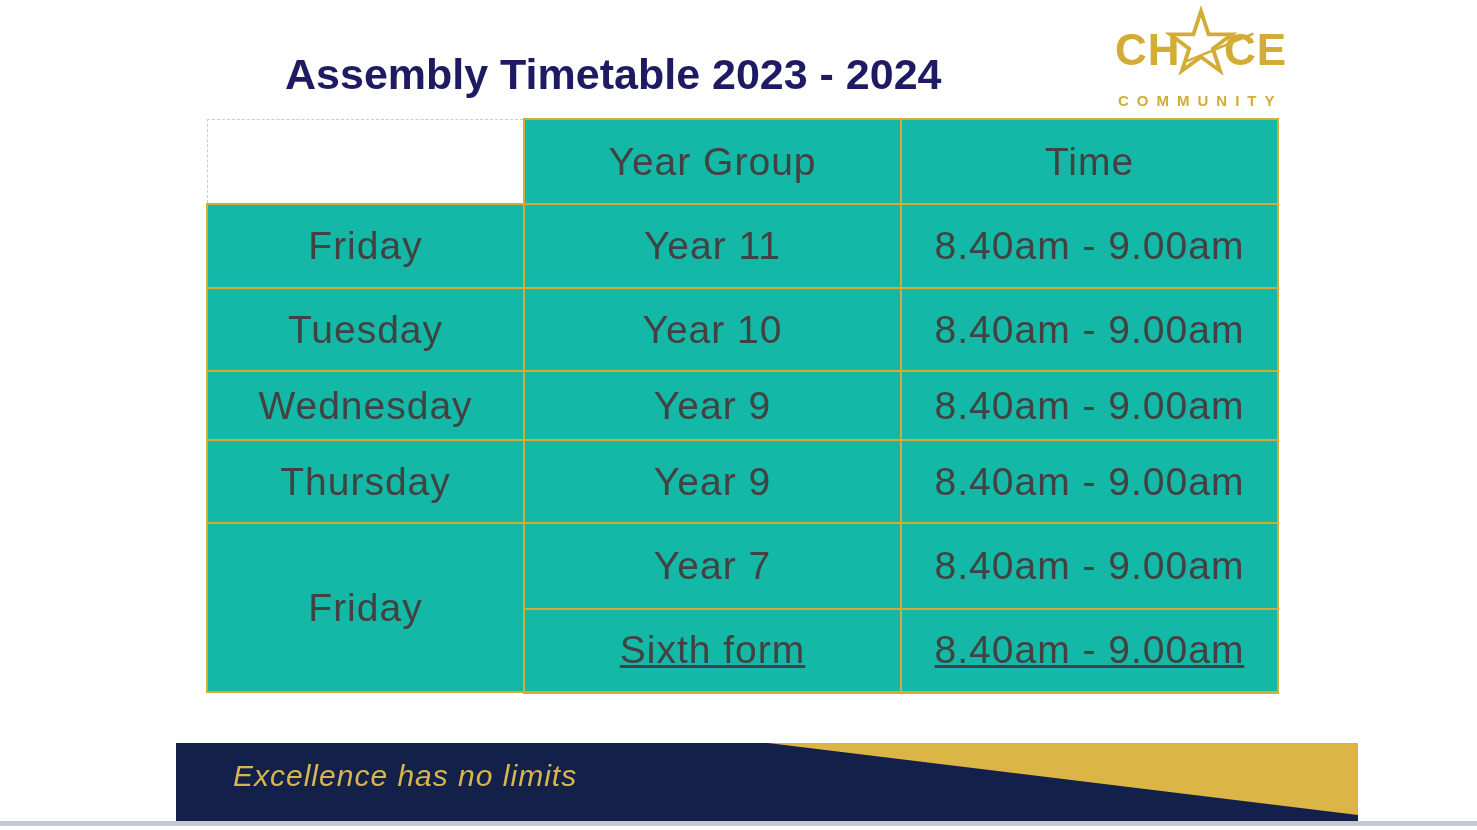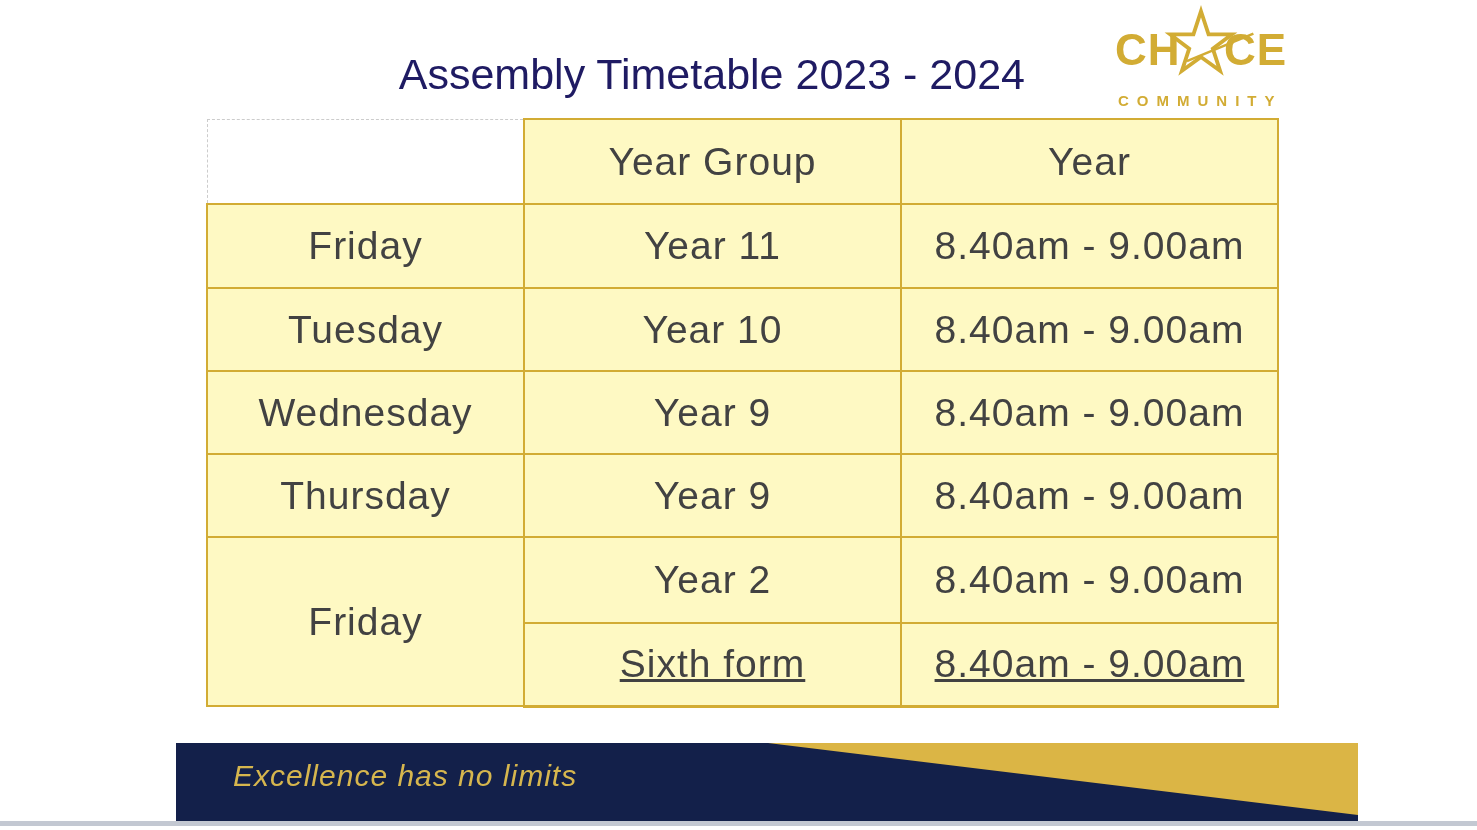--- a/index.html
+++ b/index.html
@@ -16,22 +16,22 @@
   body {
     width: 1477px; height: 830px;
     position: relative; overflow: hidden;
     font-family: "Liberation Sans", sans-serif;
   }
   .slide { position: absolute; inset: 0; background: #ffffff; }
 
   
   .page-title {
     position: absolute; left: 285px; top: 50px; width: 740px;
-    text-align: right;
-    font-size: 43px; font-weight: 400; letter-spacing: 0px;
+    text-align: left;
+    font-size: 43px; font-weight: 700; letter-spacing: 0px;
     color: var(--navy-title, #1F1B63);
   }
 
   
   .logo { position: absolute; left: 1112px; top: 10px; width: 178px; }
   .logo-row {
     position: relative; height: 62px;
     display: flex; justify-content: space-between; align-items: flex-end;
     padding: 0 3px;
     font-size: 44px; font-weight: 600; line-height: 1;
@@ -50,21 +50,21 @@
   
   table.timetable {
     position: absolute; left: 206px; top: 118px;
     width: 1071px; table-layout: fixed; border-collapse: collapse;
   }
   .timetable td, .timetable th {
     border: 2px solid var(--gold, #D2AC34);
     text-align: center; vertical-align: middle;
     font-size: 39px; font-weight: 400; letter-spacing: 1px;
     color: var(--table-text, #424242);
-    background: #fef9c3;
+    background: #14b8a6;
   }
   .timetable .blank-cell {
     border: 1px dashed var(--dashed-gray, #CCCCCC);
     background: #ffffff;
   }
   .timetable tr.last td { border-bottom-width: 3px; text-decoration: underline; }
   .col-day { width: 317px; }
   .col-year { width: 377px; }
   .col-time { width: 377px; }
 
@@ -108,45 +108,45 @@
   <table class="timetable">
     <colgroup>
       <col class="col-day">
         <col class="col-year">
         <col class="col-time">
     </colgroup>
     <tbody>
       <tr style="height:85px">
         <td class="blank-cell"></td>
         <td>Year Group</td>
-        <td>Year</td>
+        <td>Time</td>
       </tr>
       <tr style="height:84px">
         <td>Friday</td>
         <td>Year 11</td>
         <td>8.40am - 9.00am</td>
       </tr>
       <tr style="height:83px">
         <td>Tuesday</td>
         <td>Year 10</td>
         <td>8.40am - 9.00am</td>
       </tr>
-      <tr style="height:83px">
+      <tr style="height:69px">
         <td>Wednesday</td>
         <td>Year 9</td>
         <td>8.40am - 9.00am</td>
       </tr>
       <tr style="height:83px">
         <td>Thursday</td>
         <td>Year 9</td>
         <td>8.40am - 9.00am</td>
       </tr>
       <tr style="height:86px">
         <td rowspan="2">Friday</td>
-        <td>Year 2</td>
+        <td>Year 7</td>
         <td>8.40am - 9.00am</td>
       </tr>
       <tr style="height:83px" class="last">
         <td>Sixth form</td>
         <td>8.40am - 9.00am</td>
       </tr>
     </tbody>
   </table>
 
   <div class="banner">

